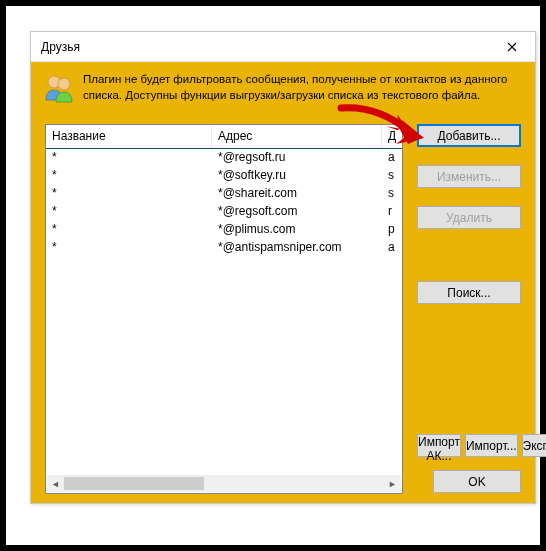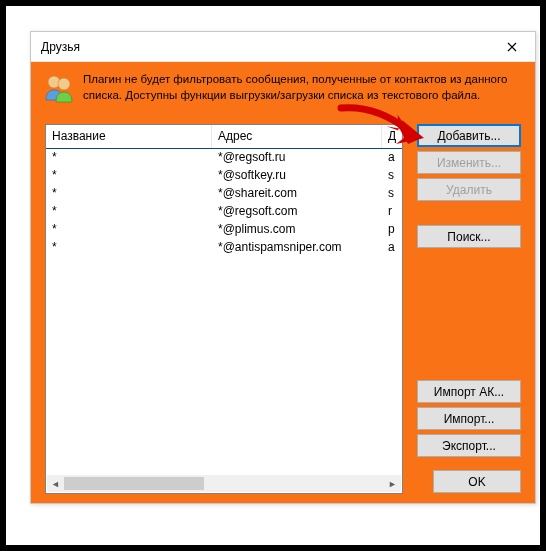--- a/index.html
+++ b/index.html
@@ -19,21 +19,21 @@
     width: 534px;
     height: 539px;
     position: relative;
   }
   .dialog {
     position: absolute;
     left: 24px;
     top: 25px;
     width: 506px;
     height: 473px;
-    background: #f97316;
+    background: #eab308;
     border: 1px solid #c8c8c8;
     box-shadow: 1px 1px 4px rgba(0,0,0,0.15);
   }
   .titlebar {
     height: 30px;
     display: flex;
     align-items: center;
     padding: 0 2px 0 10px;
     background: #fff;
     border-bottom: 1px solid #e8e8e8;
@@ -150,21 +150,21 @@
     width: 140px;
     background: #cdcdcd;
   }
   .btn-col {
     position: absolute;
     right: 0;
     top: 0;
     width: 104px;
     display: flex;
     flex-direction: column;
-    gap: 4px;
+    gap: 18px;
   }
   .btn {
     height: 23px;
     background: #e1e1e1;
     border: 1px solid #adadad;
     font-size: 12px;
     font-family: inherit;
     cursor: pointer;
     padding: 0;
   }
@@ -176,21 +176,21 @@
     border: 2px solid #0078d7;
     background: #e1e1e1;
   }
   .gap-lg { height: 16px; }
   .btn-group-bottom {
     position: absolute;
     right: 0;
     bottom: 2px;
     width: 104px;
     display: flex;
-    flex-direction: column;
+    flex-direction: row;
     gap: 4px;
   }
   .footer {
     position: absolute;
     right: 14px;
     bottom: 10px;
     display: flex;
     gap: 8px;
   }
   .footer .btn { width: 88px; }

